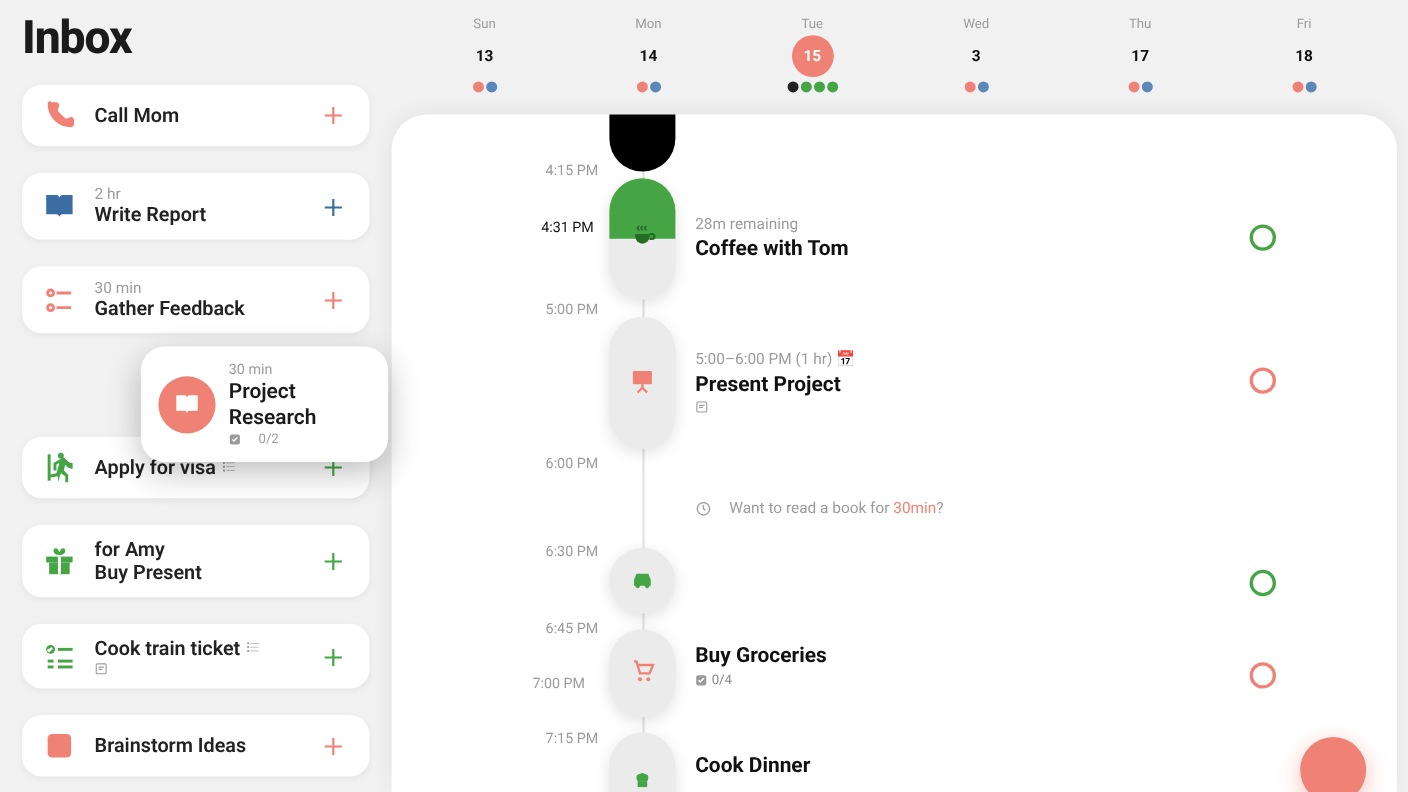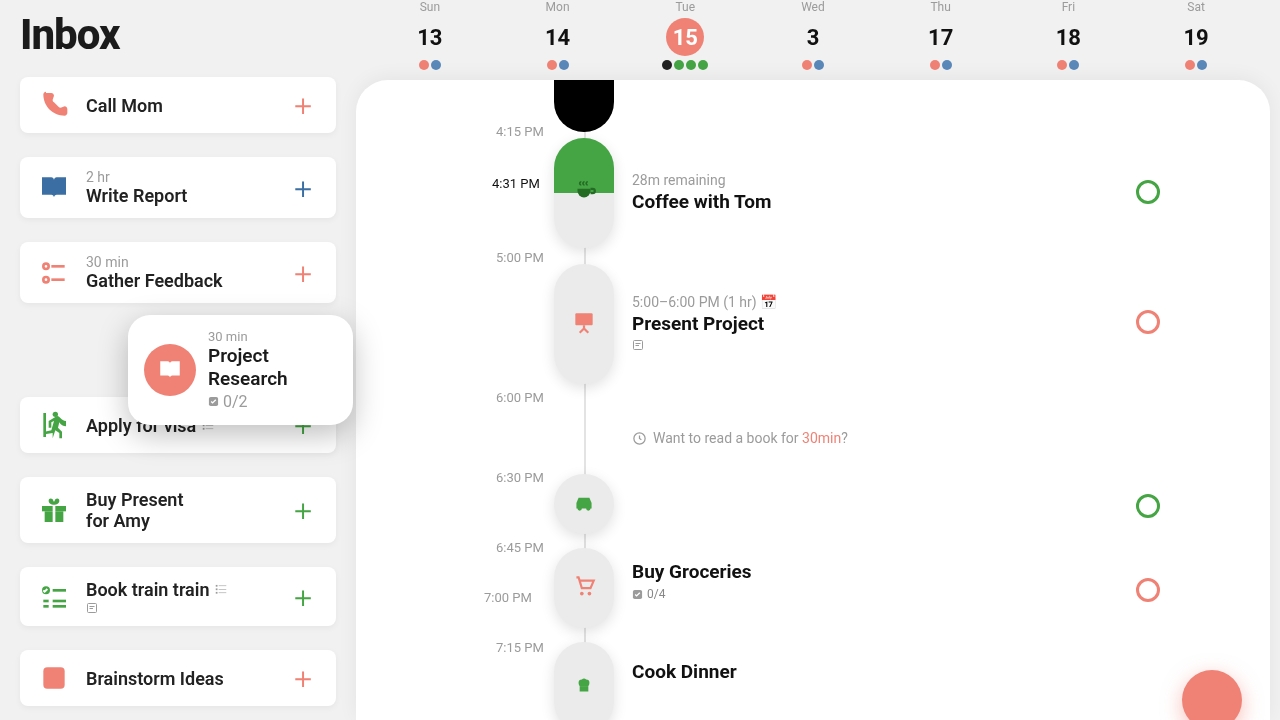--- a/index.html
+++ b/index.html
@@ -14,72 +14,72 @@
     --ink:#333333;
     --tick:#d6d6d6;
   }
   *{box-sizing:border-box;font-family:-apple-system,BlinkMacSystemFont,"Segoe UI",Roboto,Helvetica,Arial,sans-serif}
   body{margin:0;width:1280px;height:720px;overflow:hidden;background:var(--bg);color:var(--text)}
   .app{display:flex;width:100%;height:100%}
   
   .left{width:356px;padding:10px 20px 0 20px;flex:none;display:flex;flex-direction:column}
   .inbox-title{font-size:42px;font-weight:800;letter-spacing:-1px;margin:0 0 18px 0}
   .tasklist{display:flex;flex-direction:column;gap:24px}
-  .task{background:var(--card);border-radius:8px;display:flex;align-items:center;padding:12px 18px;gap:16px;box-shadow:0 2px 6px rgba(0,0,0,0.05);position:relative}
+  .task{background:var(--card);border-radius:18px;display:flex;align-items:center;padding:12px 18px;gap:16px;box-shadow:0 2px 6px rgba(0,0,0,0.05);position:relative}
   .task .ic{width:32px;height:32px;flex:none;display:flex;align-items:center;justify-content:center}
   .task .body{display:flex;flex-direction:column;flex:1;min-width:0}
   .task .dur{font-size:14px;color:var(--muted)}
   .task .tt{font-size:18px;font-weight:600;color:#222}
   .task .sub{font-size:12px;color:var(--muted);display:flex;align-items:center;gap:4px;margin-top:2px}
   .task .plus{font-size:30px;font-weight:400;line-height:1}
   .plus.green{color:var(--green)}
   .plus.salmon{color:var(--salmon)}
   .plus.blue{color:#3b6fa3}
   .mini{display:inline-flex;align-items:center;border-radius:3px}
   
   .floating{position:absolute;left:128px;top:315px;width:225px;background:var(--card);border-radius:22px;box-shadow:0 10px 30px rgba(0,0,0,0.25);display:flex;align-items:center;gap:12px;padding:14px 16px;z-index:50}
   .float-ic{width:52px;height:52px;border-radius:50%;background:var(--salmon);display:flex;align-items:center;justify-content:center;flex:none}
   .floating .body{display:flex;flex-direction:column}
   .floating .dur{font-size:13px;color:var(--muted)}
   .floating .tt{font-size:19px;font-weight:600}
-  .floating .sub{font-size:16px;color:var(--muted);display:flex;align-items:center;gap:4px;margin-top:2px}
+  .floating .sub{font-size:12px;color:var(--muted);display:flex;align-items:center;gap:16px;margin-top:2px}
   
   .right{flex:1;display:flex;flex-direction:column;min-width:0;padding-right:10px;}
-  .weekbar{display:flex;justify-content:space-around;padding:0 10px 0 10px}
+  .weekbar{display:flex;justify-content:space-around;padding:14px 10px 0 10px}
   .day{display:flex;flex-direction:column;align-items:center;gap:4px;width:120px}
   .dow{font-size:12px;color:var(--muted)}
-  .dnum{font-size:22px;font-weight:700;color:#111;width:38px;height:38px;border-radius:19px;display:flex;align-items:center;justify-content:center}
+  .dnum{font-size:14px;font-weight:700;color:#111;width:38px;height:38px;border-radius:19px;display:flex;align-items:center;justify-content:center}
   .dnum.sel{background:var(--salmon);color:#fff}
   .dots{display:flex;gap:2px}
   .dot{width:10px;height:10px;border-radius:5px}
   .dot.s{background:var(--salmon)}
   .dot.b{background:#5a88b9}
   .dot.g{background:var(--green)}
   .dot.k{background:#222}
   
-  .panel{flex:1;background:var(--card);border-radius:32px 32px 0 0;margin-top:10px;box-shadow:0 -2px 20px rgba(0,0,0,0.06);position:relative;overflow:hidden}
+  .panel{flex:1;background:var(--card);border-radius:32px 32px 0 0;margin-top:20px;box-shadow:0 -2px 20px rgba(0,0,0,0.06);position:relative;overflow:hidden}
   .tl{position:relative;height:100%;}
   .axis{position:absolute;left:590px;top:0;bottom:0;width:2px;background:#e3e3e3;transform:translateX(-360px)} 
   .time-label{position:absolute;font-size:13px;color:var(--muted)}
   .time-label.now{color:#111;font-weight:400}
   
   .axis{left:228px;transform:none}
   .knob{position:absolute;left:228px;transform:translateX(-50%);width:60px;height:60px;border-radius:0 0 30px 30px;background:#000;top:-8px}
   .bub{position:absolute;left:228px;transform:translateX(-50%);width:60px;border-radius:30px;background:var(--pill);box-shadow:0 4px 14px rgba(0,0,0,0.12);display:flex;align-items:center;justify-content:center}
   .bub svg,.bub .ico{width:26px;height:26px}
   .bub.green-top::before{content:"";position:absolute;top:0;left:0;right:0;height:50%;background:var(--green);border-radius:30px 30px 0 0}
   .bub .icwrap{position:relative;z-index:2}
   .evt{position:absolute;left:276px;right:120px;display:flex;flex-direction:column;gap:2px}
   .evt .meta{font-size:14px;color:var(--muted)}
   .evt .ttl{font-size:19px;font-weight:700;color:#111}
   .evt .sub{font-size:12px;color:#888;display:flex;align-items:center;gap:4px;margin-top:2px}
   .ring{position:absolute;right:110px;width:24px;height:24px;border-radius:50%;border:3px solid}
   .ring.g{border-color:var(--green)}
   .ring.r{border-color:var(--red-ring)}
-  .sugg{position:absolute;left:276px;font-size:14px;color:#9b9b9b;display:flex;align-items:center;gap:6px}
+  .sugg{position:absolute;left:276px;font-size:14px;color:#9b9b9b;display:flex;align-items:center;gap:16px}
   .sugg .em{color:var(--salmon)}
   .fab{position:absolute;right:28px;bottom:-10px;width:60px;height:60px;border-radius:50%;background:var(--salmon);box-shadow:0 6px 20px rgba(240,130,117,0.5)}
 </style>
 </head>
 <body>
 
 <div class="app">
 
   <div class="left">
     <h1 class="inbox-title">Inbox</h1>
@@ -150,40 +150,40 @@
       <div class="task">
         <span class="ic">
           <svg viewBox="0 0 24 24" fill="#45a544">
               <rect x="3" y="9" width="18" height="4"></rect>
               <rect x="5" y="13" width="14" height="8"></rect>
               <rect x="11" y="9" width="2" height="12" fill="#fff"></rect>
               <path d="M12 8c-2 0-4-1-4-3s2-2 3-1l1 2 1-2c1-1 3-1 3 1s-2 3-4 3z"></path>
             </svg>
         </span>
         <div class="body">
+          <span class="tt">for Amy</span>
           <span class="tt">Buy Present</span>
-          <span class="tt">for Amy</span>
         </div>
         <span class="plus green">＋</span>
       </div>
 
       <div class="task">
         <span class="ic">
           <svg viewBox="0 0 24 24" fill="#45a544">
               <circle cx="6" cy="7" r="3"></circle>
               <path d="M4 7l1 1 2-2" stroke="#fff" stroke-width="1.5" fill="none"></path>
               <rect x="11" y="6" width="10" height="2"></rect>
               <rect x="4" y="14" width="4" height="2"></rect>
               <rect x="4" y="18" width="4" height="2"></rect>
               <rect x="11" y="14" width="10" height="2"></rect>
               <rect x="11" y="18" width="10" height="2"></rect>
             </svg>
         </span>
         <div class="body">
-          <span class="tt"><span>Book train train</span> <svg class="mini" width="14" height="14" viewBox="0 0 24 24" fill="#9b9b9b">
+          <span class="tt"><span>Cook train ticket</span> <svg class="mini" width="14" height="14" viewBox="0 0 24 24" fill="#9b9b9b">
                 <rect x="3" y="5" width="3" height="3"></rect>
                 <rect x="8" y="6" width="13" height="1"></rect>
                 <rect x="3" y="11" width="3" height="3"></rect>
                 <rect x="8" y="12" width="13" height="1"></rect>
                 <rect x="3" y="17" width="3" height="3"></rect>
                 <rect x="8" y="18" width="13" height="1"></rect>
               </svg></span>
           <span class="sub">
               <svg width="12" height="12" viewBox="0 0 24 24" fill="#9b9b9b">
                 <rect x="3" y="3" width="18" height="18" rx="2" fill="none" stroke="#9b9b9b" stroke-width="2"></rect>
@@ -274,28 +274,20 @@
           </span>
         </div>
       <div class="day">
           <span class="dow">Fri</span>
           <span class="dnum">18</span>
           <span class="dots">
             <span class="dot s"></span>
             <span class="dot b"></span>
           </span>
         </div>
-      <div class="day">
-          <span class="dow">Sat</span>
-          <span class="dnum">19</span>
-          <span class="dots">
-            <span class="dot s"></span>
-            <span class="dot b"></span>
-          </span>
-        </div>
     </div>
 
     <div class="panel">
       <div class="tl">
         <div class="axis"></div>
         <div class="knob"></div>
 
         <span class="time-label" style="left:140px;top:44px">4:15 PM</span>
         <span class="time-label now" style="left:136px;top:96px">4:31 PM</span>
         <span class="time-label" style="left:140px;top:170px">5:00 PM</span>

